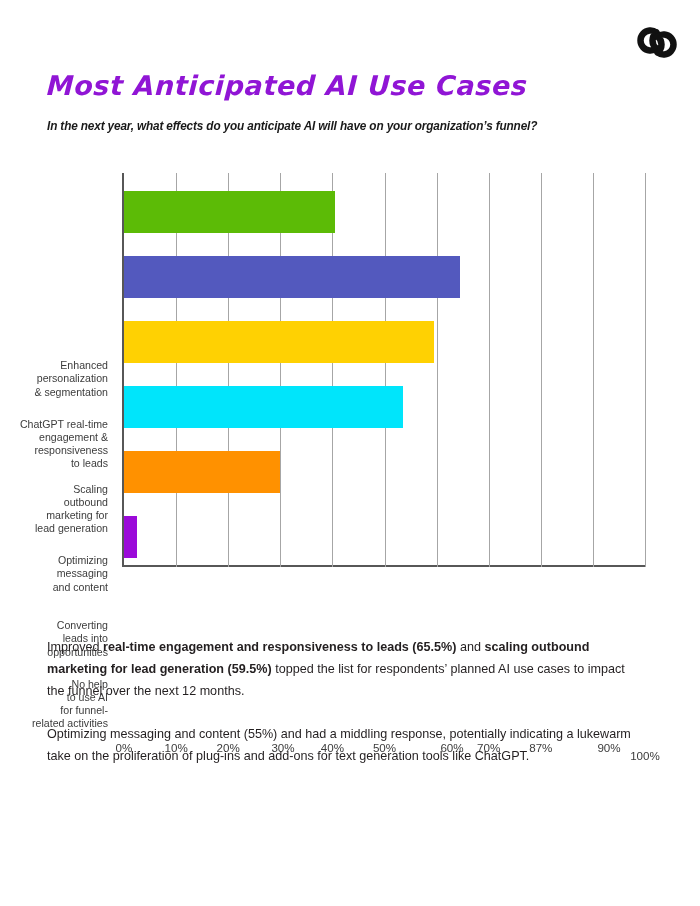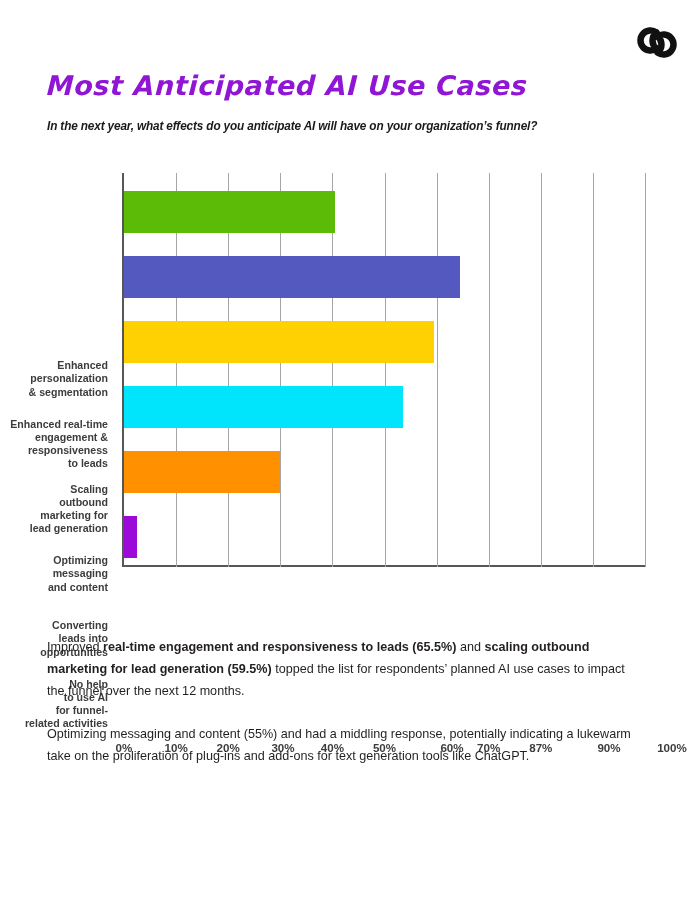--- a/index.html
+++ b/index.html
@@ -51,21 +51,20 @@
     white-space: nowrap;
   }
 
   
   .chart {
     position: absolute;
     left: 0;
     top: 168px;
     width: 700px;
     height: 430px;
-    font-weight: bold;
   }
   .plot {
     position: absolute;
     left: 122px;
     top: 5px;
     width: 523px;
     height: 394px;
   }
   .axis-left {
     position: absolute;
@@ -197,37 +196,37 @@
         <div class="row" style="top: 278px; width: 156.3px;">
           <div class="bar" style="background: rgb(255, 145, 0);"></div>
         </div>
         <div class="row" style="top: 343px; width: 13.025px;">
           <div class="bar" style="background: rgb(155, 10, 217);"></div>
         </div>
       </div>
   </div>
   <div class="cat-labels" id="cat-labels">
       <div class="cat" style="top: 18.2px;"><span>Enhanced</span><br><span>personalization</span><br><span>&amp; segmentation</span></div>
-      <div class="cat" style="top: 76.6px;"><span>Enhanced real-time</span><br><span>engagement &amp;</span><br><span>responsiveness</span><br><span>to leads</span></div>
+      <div class="cat" style="top: 76.6px;"><span>ChatGPT real-time</span><br><span>engagement &amp;</span><br><span>responsiveness</span><br><span>to leads</span></div>
       <div class="cat" style="top: 141.6px;"><span>Scaling</span><br><span>outbound</span><br><span>marketing for</span><br><span>lead generation</span></div>
       <div class="cat" style="top: 213.2px;"><span>Optimizing</span><br><span>messaging</span><br><span>and content</span></div>
       <div class="cat" style="top: 278.2px;"><span>Converting</span><br><span>leads into</span><br><span>opportunities</span></div>
       <div class="cat" style="top: 336.6px;"><span>No help</span><br><span>to use AI</span><br><span>for funnel-</span><br><span>related activities</span></div>
     </div>
   <div class="tick-labels" id="tick-labels">
       <span class="tick" style="left: 124px;">0%</span>
       <span class="tick" style="left: 176.1px;">10%</span>
       <span class="tick" style="left: 228.2px; text-align: center;">20%</span>
       <span class="tick" style="left: 283px;">30%</span>
       <span class="tick" style="left: 332.4px;">40%</span>
       <span class="tick" style="left: 384.5px;">50%</span>
       <span class="tick" style="left: 452px;">60%</span>
       <span class="tick" style="left: 488.7px;">70%</span>
       <span class="tick" style="left: 540.8px;">87%</span>
       <span class="tick" style="left: 609px;">90%</span>
-      <span class="tick" style="left: 672px;">100%</span>
+      <span class="tick" style="left: 645px; margin-top: 8px;">100%</span>
     </div>
 </div>
 
 <div class="body-copy" id="body-copy">
     <p class="para"><span>Improved </span><b>real-time engagement and responsiveness to leads (65.5%)</b><span> and </span><b>scaling outbound marketing for lead generation (59.5%)</b><span> topped the list for respondents’ planned AI use cases to impact the funnel over the next 12 months.</span></p>
     <p class="para"><span>Optimizing messaging and content (55%) and had a middling response, potentially indicating a lukewarm take on the proliferation of plug-ins and add-ons for text generation tools like ChatGPT.</span></p>
   </div>
 
 </body></html>

